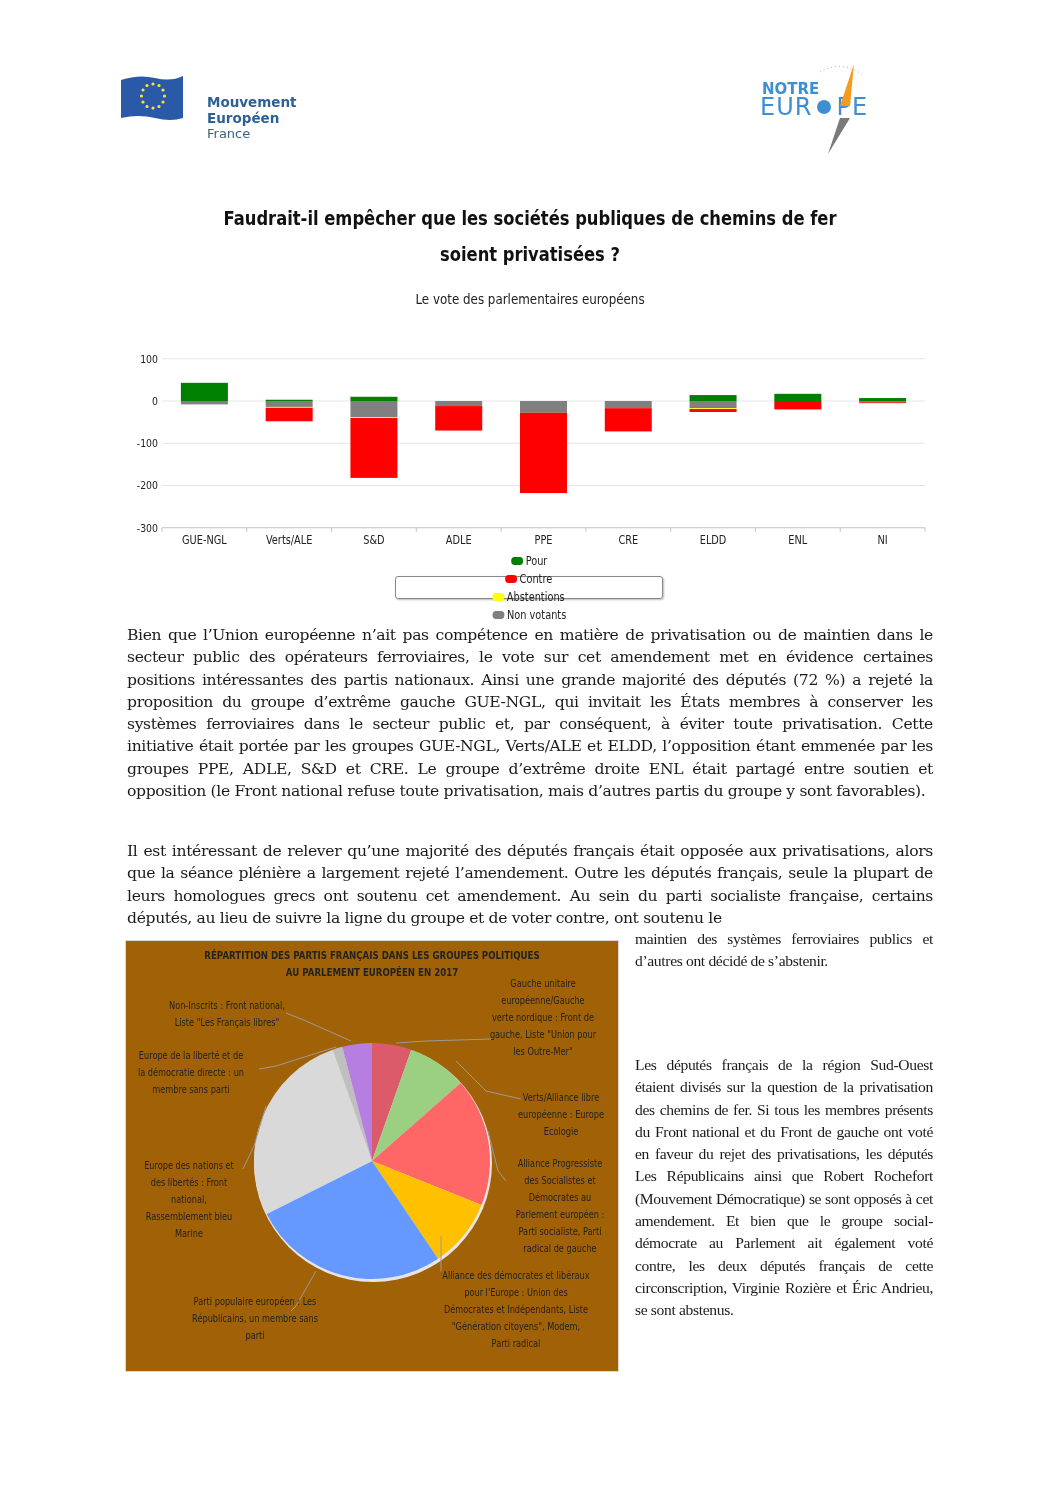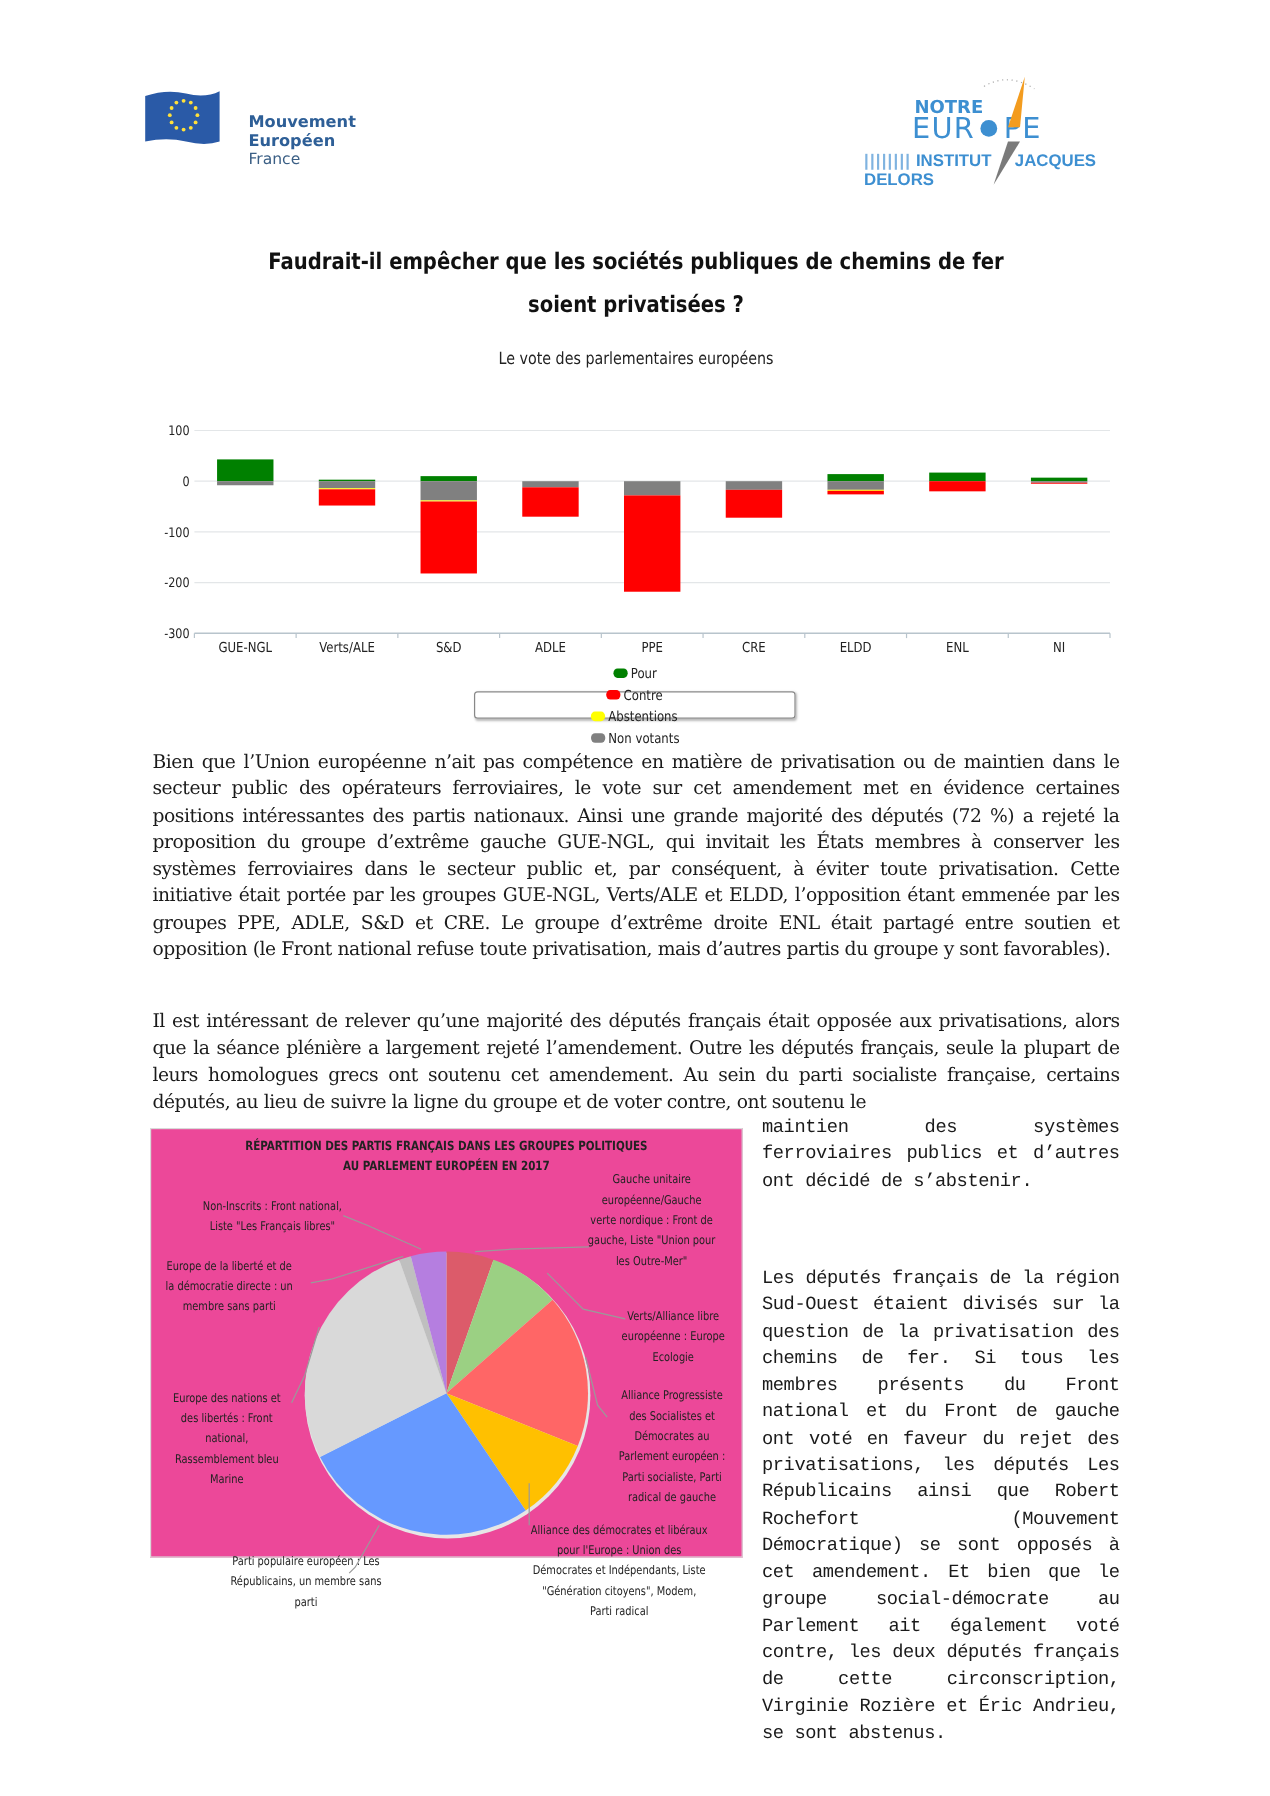--- a/index.html
+++ b/index.html
@@ -23,25 +23,25 @@
 
   .bar-chart { position: absolute; left: 130px; top: 345px; width: 800px; height: 260px; }
   .bar-chart svg { position: absolute; left: 0; top: 0; }
   .legend { position: absolute; left: 395px; top: 576px; width: 268px; height: 23px; border: 1px solid #888; border-radius: 3px; box-shadow: 1px 1px 2px #bbb; display: flex; align-items: center; justify-content: center; gap: 4px; font-family: "DejaVu Sans", sans-serif; font-size: 11.5px; color: #222; flex-direction: column; }
   .legend-item { display: flex; align-items: center; gap: 3px; transform: scaleX(0.85); }
   .swatch { display: inline-block; width: 14px; height: 8px; border-radius: 4px; }
 
   .para { position: absolute; left: 127px; width: 806px; font-size: 15.6px; line-height: 22.3px; text-align: justify; color: #1a1a1a; font-family: "DejaVu Serif", serif; letter-spacing: -0.35px; }
   .p1 { top: 624px; }
   .p2 { top: 840px; }
-  .side-col { position: absolute; left: 635px; width: 298px; font-size: 15.6px; line-height: 22.3px; text-align: justify; font-family: Liberation Mono, monospace; letter-spacing: -0.35px; }
+  .side-col { position: absolute; left: 635px; width: 298px; font-size: 15.6px; line-height: 22.3px; text-align: justify; font-family: Liberation Serif, serif; letter-spacing: -0.35px; }
   .s1 { top: 928px; }
   .s2 { top: 1010px; margin-top: 44px; }
 
-  .pie-box { position: absolute; left: 125px; top: 940px; width: 494px; height: 358px; border: 1px solid #d9d9d9; background: #ec4899; }
+  .pie-box { position: absolute; left: 125px; top: 940px; width: 494px; height: 432px; border: 1px solid #d9d9d9; background: #a16207; }
   .pie-title { position: absolute; left: 0; top: 6px; width: 100%; text-align: center; font-family: "DejaVu Sans", sans-serif; font-weight: bold; font-size: 10.5px; line-height: 17px; color: #222; transform: scaleX(0.82); transform-origin: center top; }
   .pie-label { position: absolute; font-family: "DejaVu Sans", sans-serif; font-size: 10px; line-height: 17px; color: #222; text-align: center; transform: scaleX(0.82); }
   .pie-svg { position: absolute; left: 0; top: 0; }
 </style>
 </head>
 <body>
 
 <div class="logo-left">
   <svg class="flag" viewBox="0 0 66 50" width="66" height="50">
     <path d="M2 8 Q 20 2 36 6 Q 52 10 64 4 L 64 46 Q 52 50 36 46 Q 20 42 2 46 Z" fill="#2a5aa7"></path>
@@ -63,21 +63,20 @@
   <div class="mef-text">
     <span class="l1">Mouvement</span>
     <span class="l2">Européen</span>
     <span class="l3">France</span>
   </div>
 </div>
 
 <div class="logo-right">
   <span class="ne-notre">NOTRE</span>
   <span class="ne-europe"><span>EUR</span><span style="display:inline-block;width:14px;height:14px;border-radius:50%;background:#3d8fd1;margin:0 5px;vertical-align:1px;"></span><span>PE</span></span>
-  <span class="ne-institut"><span style="letter-spacing:1px;color:#7fb3e0;">||||||||</span> <span>INSTITUT</span> &nbsp;&nbsp;&nbsp;&nbsp;<span>JACQUES DELORS</span></span>
   <svg class="ne-compass" viewBox="0 0 60 96" width="60" height="96">
     <path d="M10 12 Q 30 0 52 14" stroke="#aaa" stroke-width="1" stroke-dasharray="1 3" fill="none"></path>
     <polygon points="44,4 30,46 40,46" fill="#f39c1f"></polygon>
     <polygon points="30,58 40,58 18,94" fill="#7a7a7a"></polygon>
   </svg>
 </div>
 
 <div class="title">
   <div>Faudrait-il empêcher que les sociétés publiques de chemins de fer</div>
   <div>soient privatisées ?</div>

